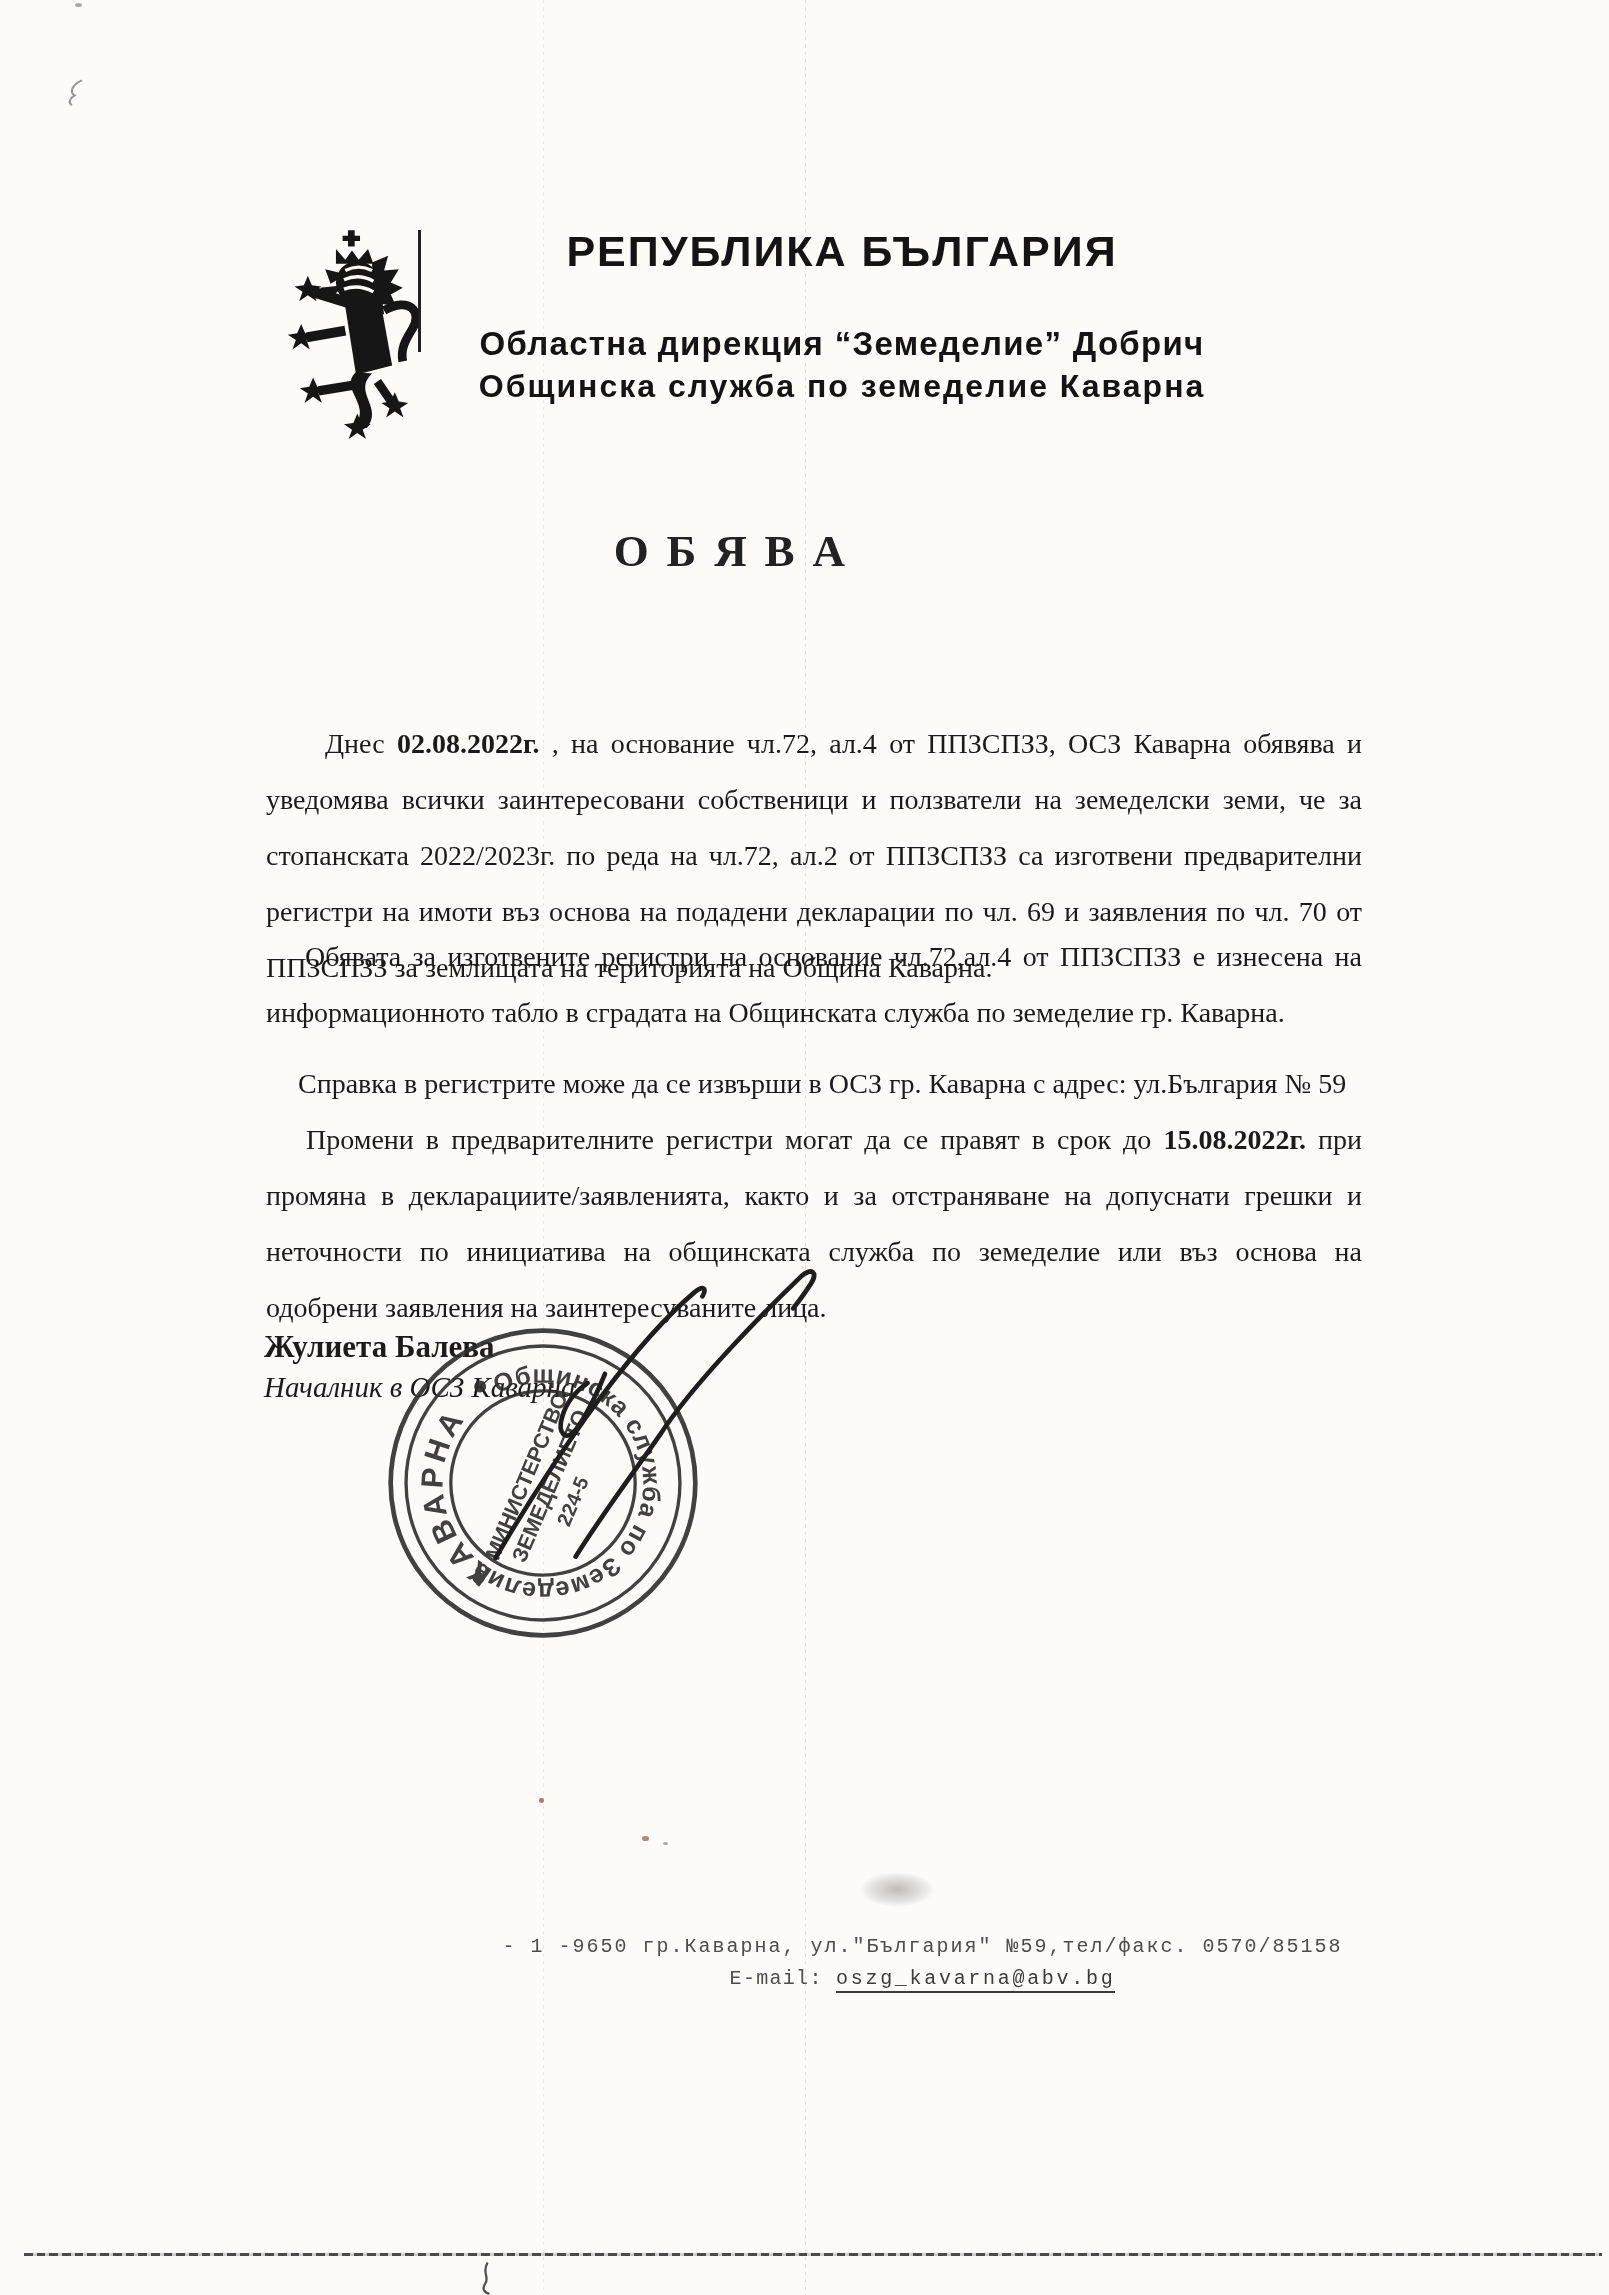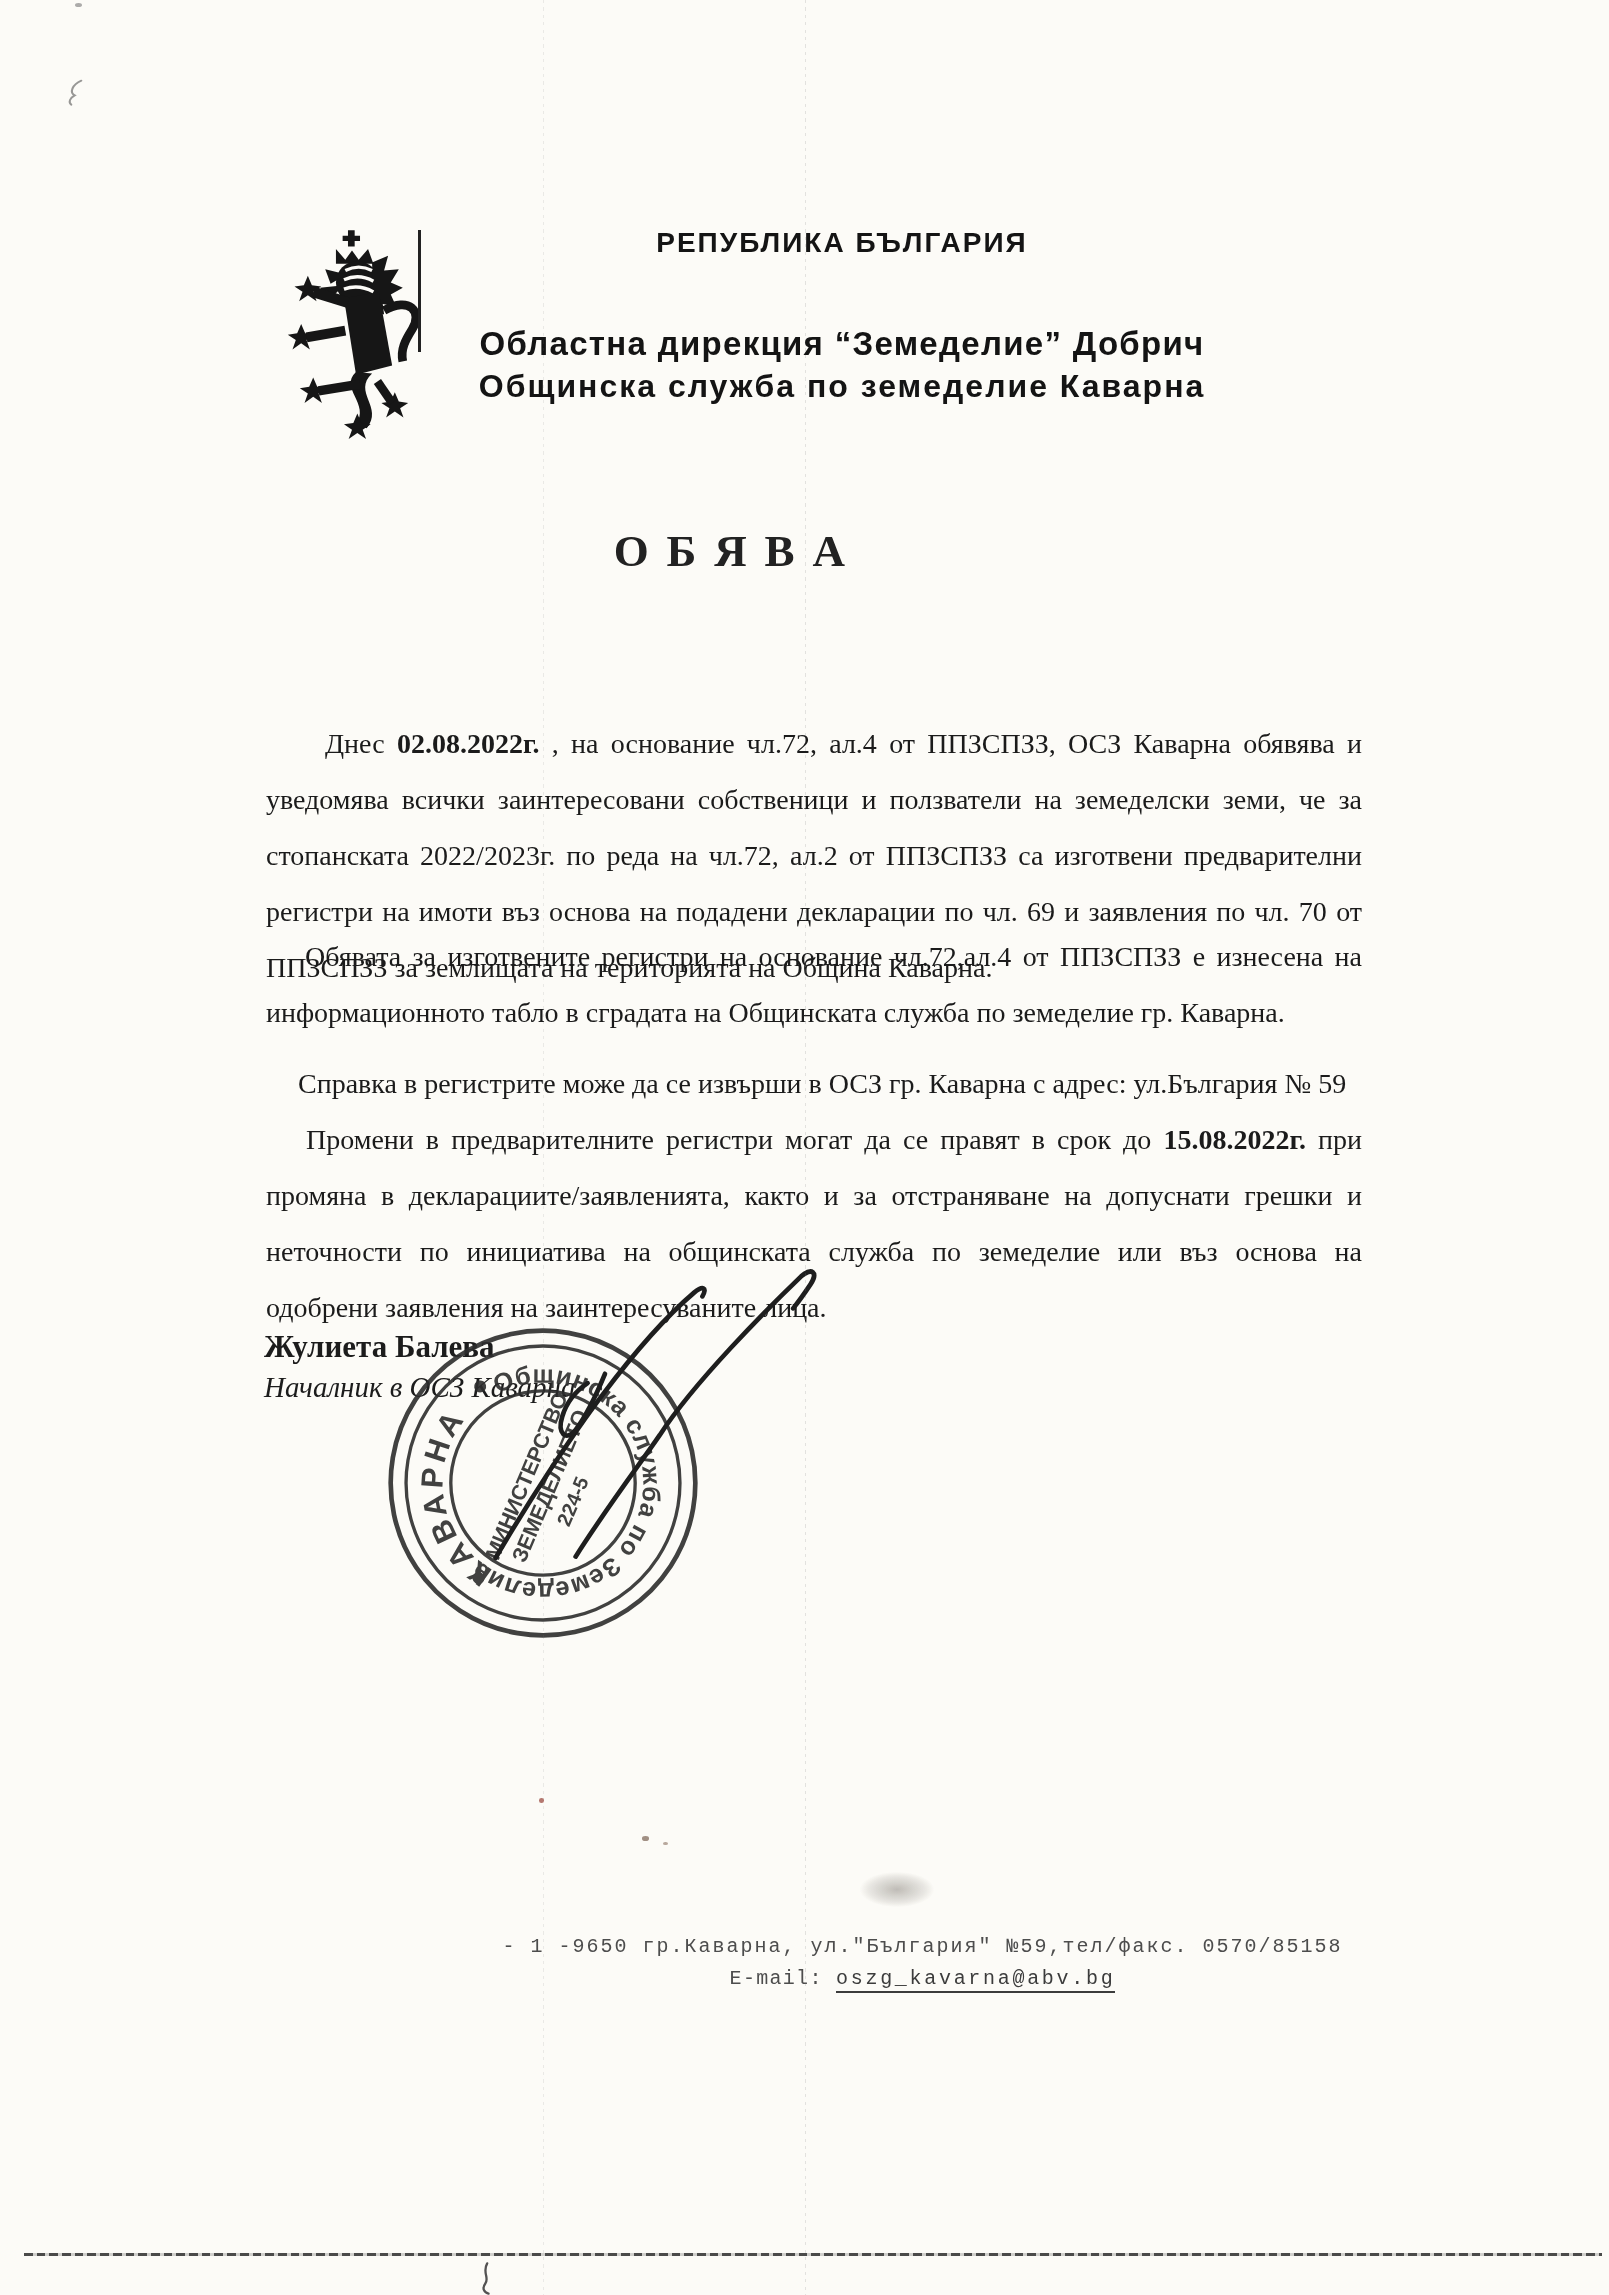--- a/index.html
+++ b/index.html
@@ -9,21 +9,21 @@
     font-family:"Liberation Serif", serif; color:#1c1c1c;
   }
   
   .lion{position:absolute; left:277px; top:229px; width:154px; height:214px;}
   .lh-divider{position:absolute; left:418px; top:230px; width:2.7px; height:122px; background:#222;}
   .lh-line{
     position:absolute; left:361px; width:962px; text-align:center;
     font-family:"Liberation Sans", sans-serif; font-weight:bold; color:#141414;
     white-space:nowrap;
   }
-  .lh-country{top:227px; font-size:28px; letter-spacing:2px;}
+  .lh-country{top:227px; font-size:43px; letter-spacing:2px;}
   .lh-ministry{top:281px; font-size:32px; letter-spacing:3.3px;}
   .lh-directorate{top:325px; font-size:33px; letter-spacing:1.3px;}
   .lh-office{top:368px; font-size:32px; letter-spacing:2px;}
   
   .doc-title{
     position:absolute; left:0; top:525px; width:1462px; text-align:center;
     font-size:45px; font-weight:bold; letter-spacing:3.3px; color:#222; white-space:nowrap;
   }
   
   .body-p{

